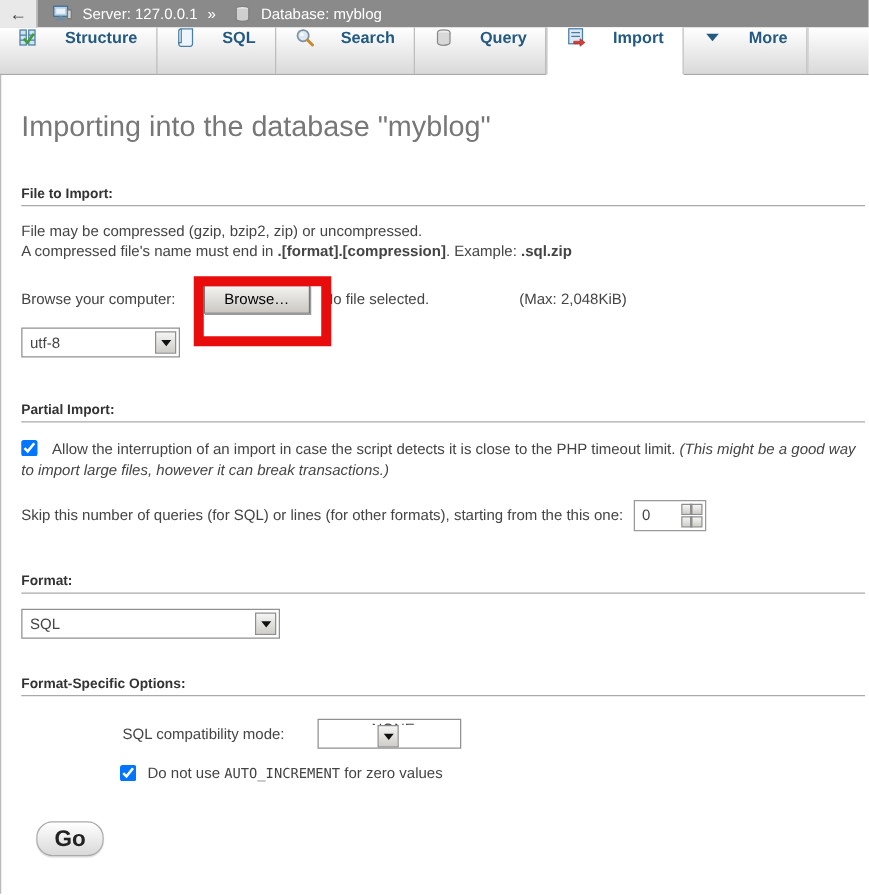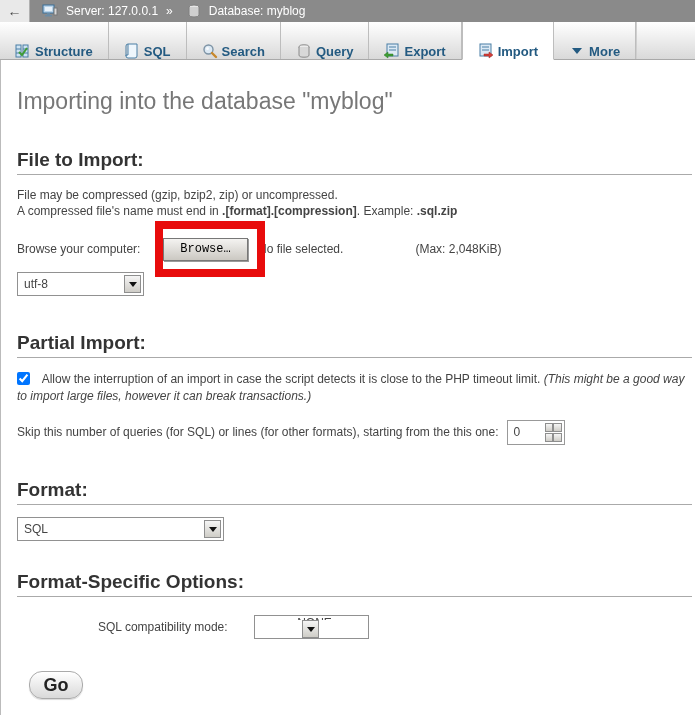--- a/index.html
+++ b/index.html
@@ -22,57 +22,57 @@
   .crumb-icon { display:inline-flex; margin:0 2px 0 6px; }
   .crumb-sep { margin:0 2px; }
 
   
   .tabbar {
     height:38px; display:flex; align-items:stretch;
     background:linear-gradient(#ffffff,#d9d9d9);
     border-bottom:1px solid #a9a9a9;
   }
   .tab {
-    display:flex; align-items:flex-end; gap:4px; padding:0 15px;
+    display:flex; align-items:flex-start; gap:21px; padding:0 15px;
     border-right:1px solid #bdbdbd; cursor:pointer;
     color:#235a81; font-weight:bold; font-size:13px;
   }
   .tab.active {
     background:#fff; margin-bottom:-1px; border-bottom:1px solid #fff;
     border-left:1px solid #bdbdbd;
   }
   .tab .ticon { display:inline-flex; width:16px; height:16px; }
   .tab-fill { flex:1; border-left:1px solid #cfcfcf; }
 
   
   .content {
     position:relative; padding:0 3px 0 16px; border-left:1px solid #bbb;
     min-height:655px;
   }
   .page-title {
     padding-top:28px; font-size:23px; font-weight:normal; color:#777;
   }
   .section-heading {
-    font-size:19px; font-weight:bold; color:#333;
+    font-size:11px; font-weight:bold; color:#333;
     border-bottom:1px solid #aaa; padding-bottom:3px;
   }
   .h-file { margin-top:34px; }
   .h-partial { margin-top:36px; }
   .h-format { margin-top:34px; }
   .h-fso { margin-top:30px; }
 
   .para { margin-top:12px; line-height:16px; }
   .b { font-weight:bold; }
   .it { font-style:italic; }
 
   .row { display:flex; align-items:center; }
   .browse-row { margin-top:18px; height:24px; }
   .browse-label { width:144px; }
   .browse-btn {
-    font-family:Liberation Mono, monospace; font-size:12px; color:#000;
+    font-family:Liberation Sans, sans-serif; font-size:12px; color:#000;
     width:85px; height:23px; margin-left:2px;
     background:linear-gradient(#f4f3f1,#cbc8c2);
     border:1px solid #777; box-shadow:1px 1px 0 #9a9a9a; cursor:pointer;
   }
   .no-file { margin-left:10px; }
   .max-note { margin-left:72px; }
 
   .charset-row { margin-top:11px; height:24px; }
   .charset-label { width:148px; }
 
@@ -194,31 +194,20 @@
   </div>
   <div class="tab">
     <span class="ticon">
       <svg width="16" height="16" viewBox="0 0 16 16">
           <ellipse cx="8" cy="4" rx="5" ry="2.2" fill="#ececec" stroke="#8a8a8a"></ellipse>
           <path d="M3 4 v8 a5 2.2 0 0 0 10 0 v-8" fill="#d8d8d8" stroke="#8a8a8a"></path>
         </svg>
     </span>
     <span>Query</span>
   </div>
-  <div class="tab">
-    <span class="ticon">
-      <svg width="16" height="16" viewBox="0 0 16 16">
-          <rect x="3" y="1" width="11" height="12" fill="#dce9f4" stroke="#4a7fa5"></rect>
-          <line x1="5" y1="4" x2="12" y2="4" stroke="#4a7fa5"></line>
-          <line x1="5" y1="7" x2="12" y2="7" stroke="#4a7fa5"></line>
-          <path d="M9 11 h-5 v-2 l-4 3 l4 3 v-2 h5 z" fill="#3f9c35" stroke="#2c7d24" stroke-width="0.5"></path>
-        </svg>
-    </span>
-    <span>Export</span>
-  </div>
   <div class="tab active">
     <span class="ticon">
       <svg width="16" height="16" viewBox="0 0 16 16">
           <rect x="2" y="1" width="11" height="12" fill="#dce9f4" stroke="#4a7fa5"></rect>
           <line x1="4" y1="4" x2="11" y2="4" stroke="#4a7fa5"></line>
           <line x1="4" y1="7" x2="11" y2="7" stroke="#4a7fa5"></line>
           <path d="M6 11 h5 v-2 l4 3 l-4 3 v-2 h-5 z" fill="#d43f3a" stroke="#a02622" stroke-width="0.5"></path>
         </svg>
     </span>
     <span>Import</span>
@@ -301,18 +290,22 @@
   <div class="row compat-row">
     <span class="compat-label">SQL compatibility mode:</span>
     <div class="wsel sel-compat">
       <span class="val">NONE</span>
       <span class="arrow-btn">
           <span class="tri-down"></span>
         </span>
     </div>
   </div>
 
+  <div class="ai-row">
+    <input type="checkbox" checked="true" style="">
+    <span><span>Do not use </span><span class="mono">AUTO_INCREMENT</span><span> for zero values</span></span>
+  </div>
 
   <button class="go-btn">Go</button>
 
 </div>
 
 <div class="red-annot"></div>
 
 </body></html>

